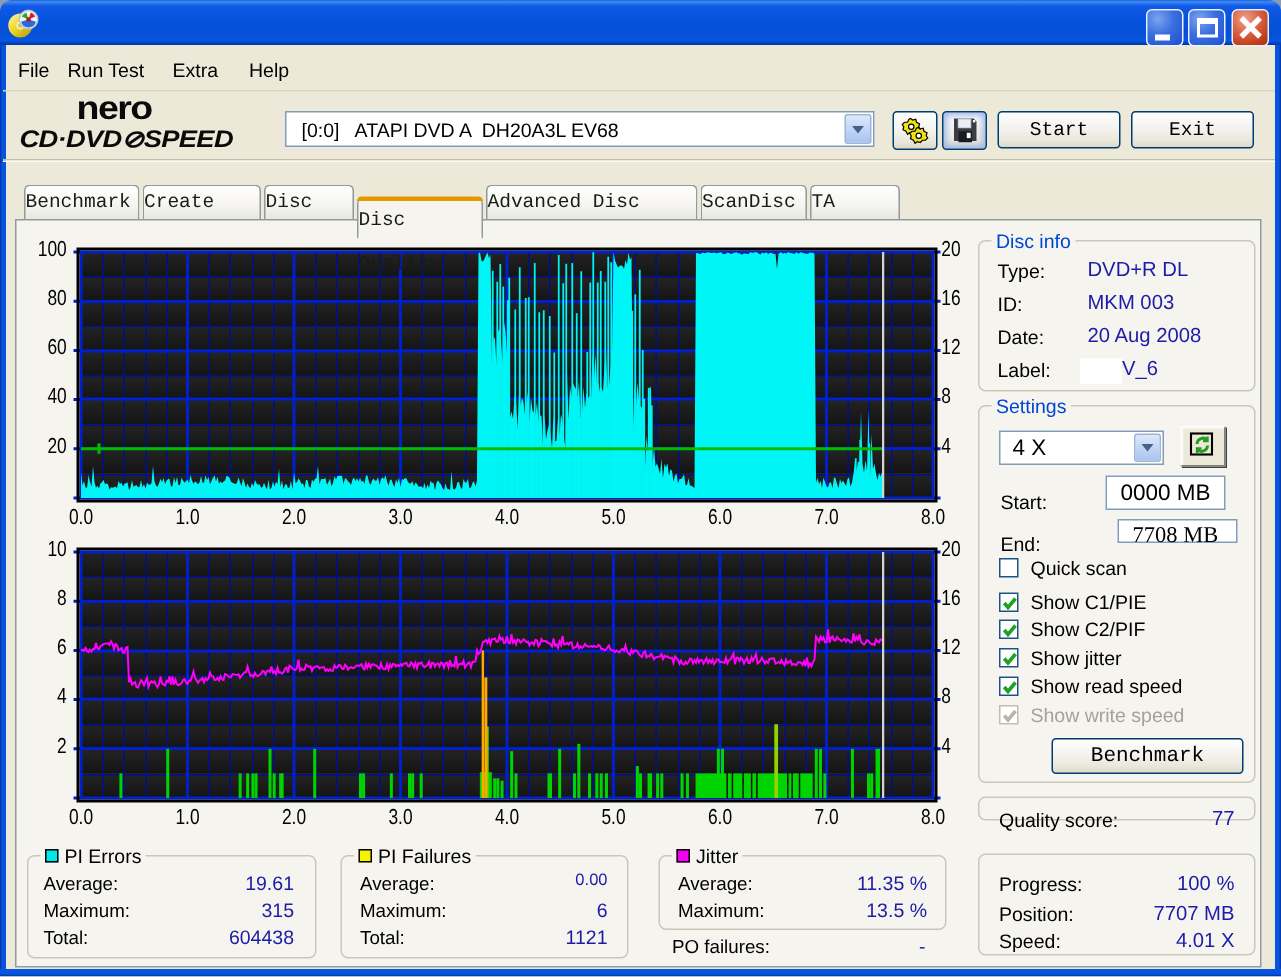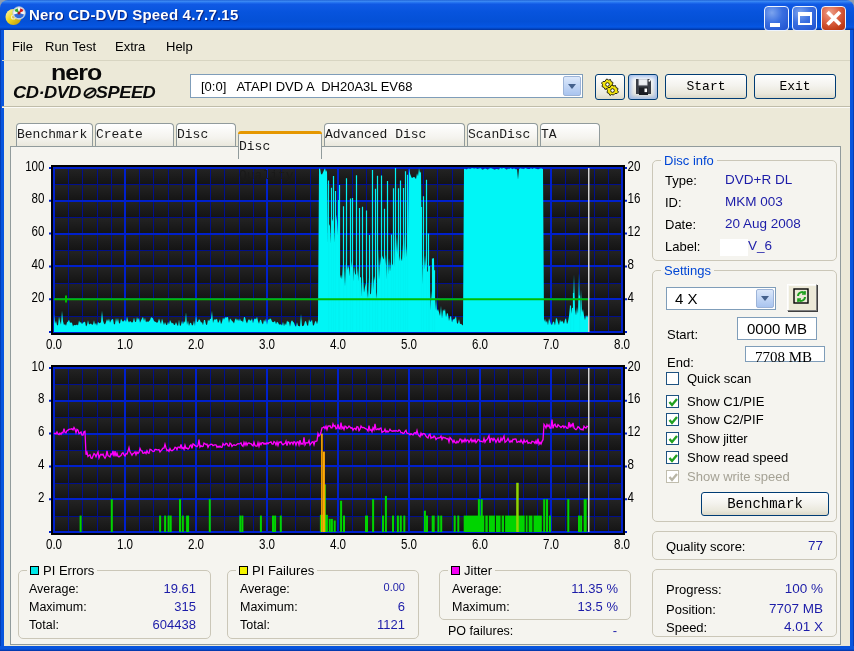--- a/index.html
+++ b/index.html
@@ -86,21 +86,20 @@
     </defs>
     <circle cx="8.5" cy="12" r="8" fill="url(#ticg)"></circle>
     <circle cx="8.5" cy="12" r="2.6" fill="#f6efc2"></circle>
     <circle cx="8.5" cy="12" r="1.5" fill="#d8c050"></circle>
     <circle cx="14" cy="8" r="6.2" fill="#f2f5f8" stroke="#b8c4d0" stroke-width="1"></circle>
     <path d="M9.5 6 A5.5 5.5 0 0 1 12.5 3.3 L14 8 Z" fill="#2fa82f"></path>
     <path d="M15.5 3.3 A5.5 5.5 0 0 1 18.5 6 L14 8 Z" fill="#d42020"></path>
     <path d="M9 9.5 A5.2 5.2 0 0 0 19 9.5 L14 8 Z" fill="#2f6ad8"></path>
     <circle cx="14" cy="8" r="1.5" fill="#b01818"></circle>
   </svg>
-  <div id="title-text" class="abs">Nero CD-DVD Speed 4.7.7.15</div>
   <div id="btn-min" class="abs tbtn">
       <i></i>
     </div>
   <div id="btn-max" class="abs tbtn">
       <i></i>
     </div>
   <div id="btn-close" class="abs tbtn"><svg width="23" height="23" viewBox="0 0 23 23">
         <path d="M5.5 5 L18 17.5 M18 5 L5.5 17.5" stroke="#fff" stroke-width="3.6"></path>
       </svg></div>
 </div>
@@ -324,21 +323,21 @@
   <div class="row" style="left:14px;top:56px;">Start:</div>
   <div class="tbox" style="left:84px;top:46px;width:80px;height:23px;">
       <span style="position:absolute;left:9px;top:2px;">0000 MB</span>
     </div>
   <div class="row" style="left:14px;top:84px;">End:</div>
   <div class="tbox" style="left:92px;top:75px;width:80px;height:16px;font-family:Liberation Serif, serif;">
       <span style="position:absolute;left:9px;top:2px;">7708 MB</span>
     </div>
 </div>
 
-<div class="gbox" style="left:652px;top:531px;width:185px;height:29px;">
+<div class="gbox" style="left:652px;top:531px;width:185px;height:16px;">
   <div class="row" style="left:13px;top:7px;">Quality score:</div>
     <div class="val" style="right:13px;top:6px;">77</div>
 </div>
 
 <div class="gbox" style="left:652px;top:569px;width:185px;height:68px;">
   <div class="row" style="left:13px;top:12px;">Progress:</div>
     <div class="val" style="right:13px;top:11px;">100 %</div>
   <div class="row" style="left:13px;top:32px;">Position:</div>
     <div class="val" style="right:13px;top:31px;">7707 MB</div>
   <div class="row" style="left:13px;top:50px;">Speed:</div>

